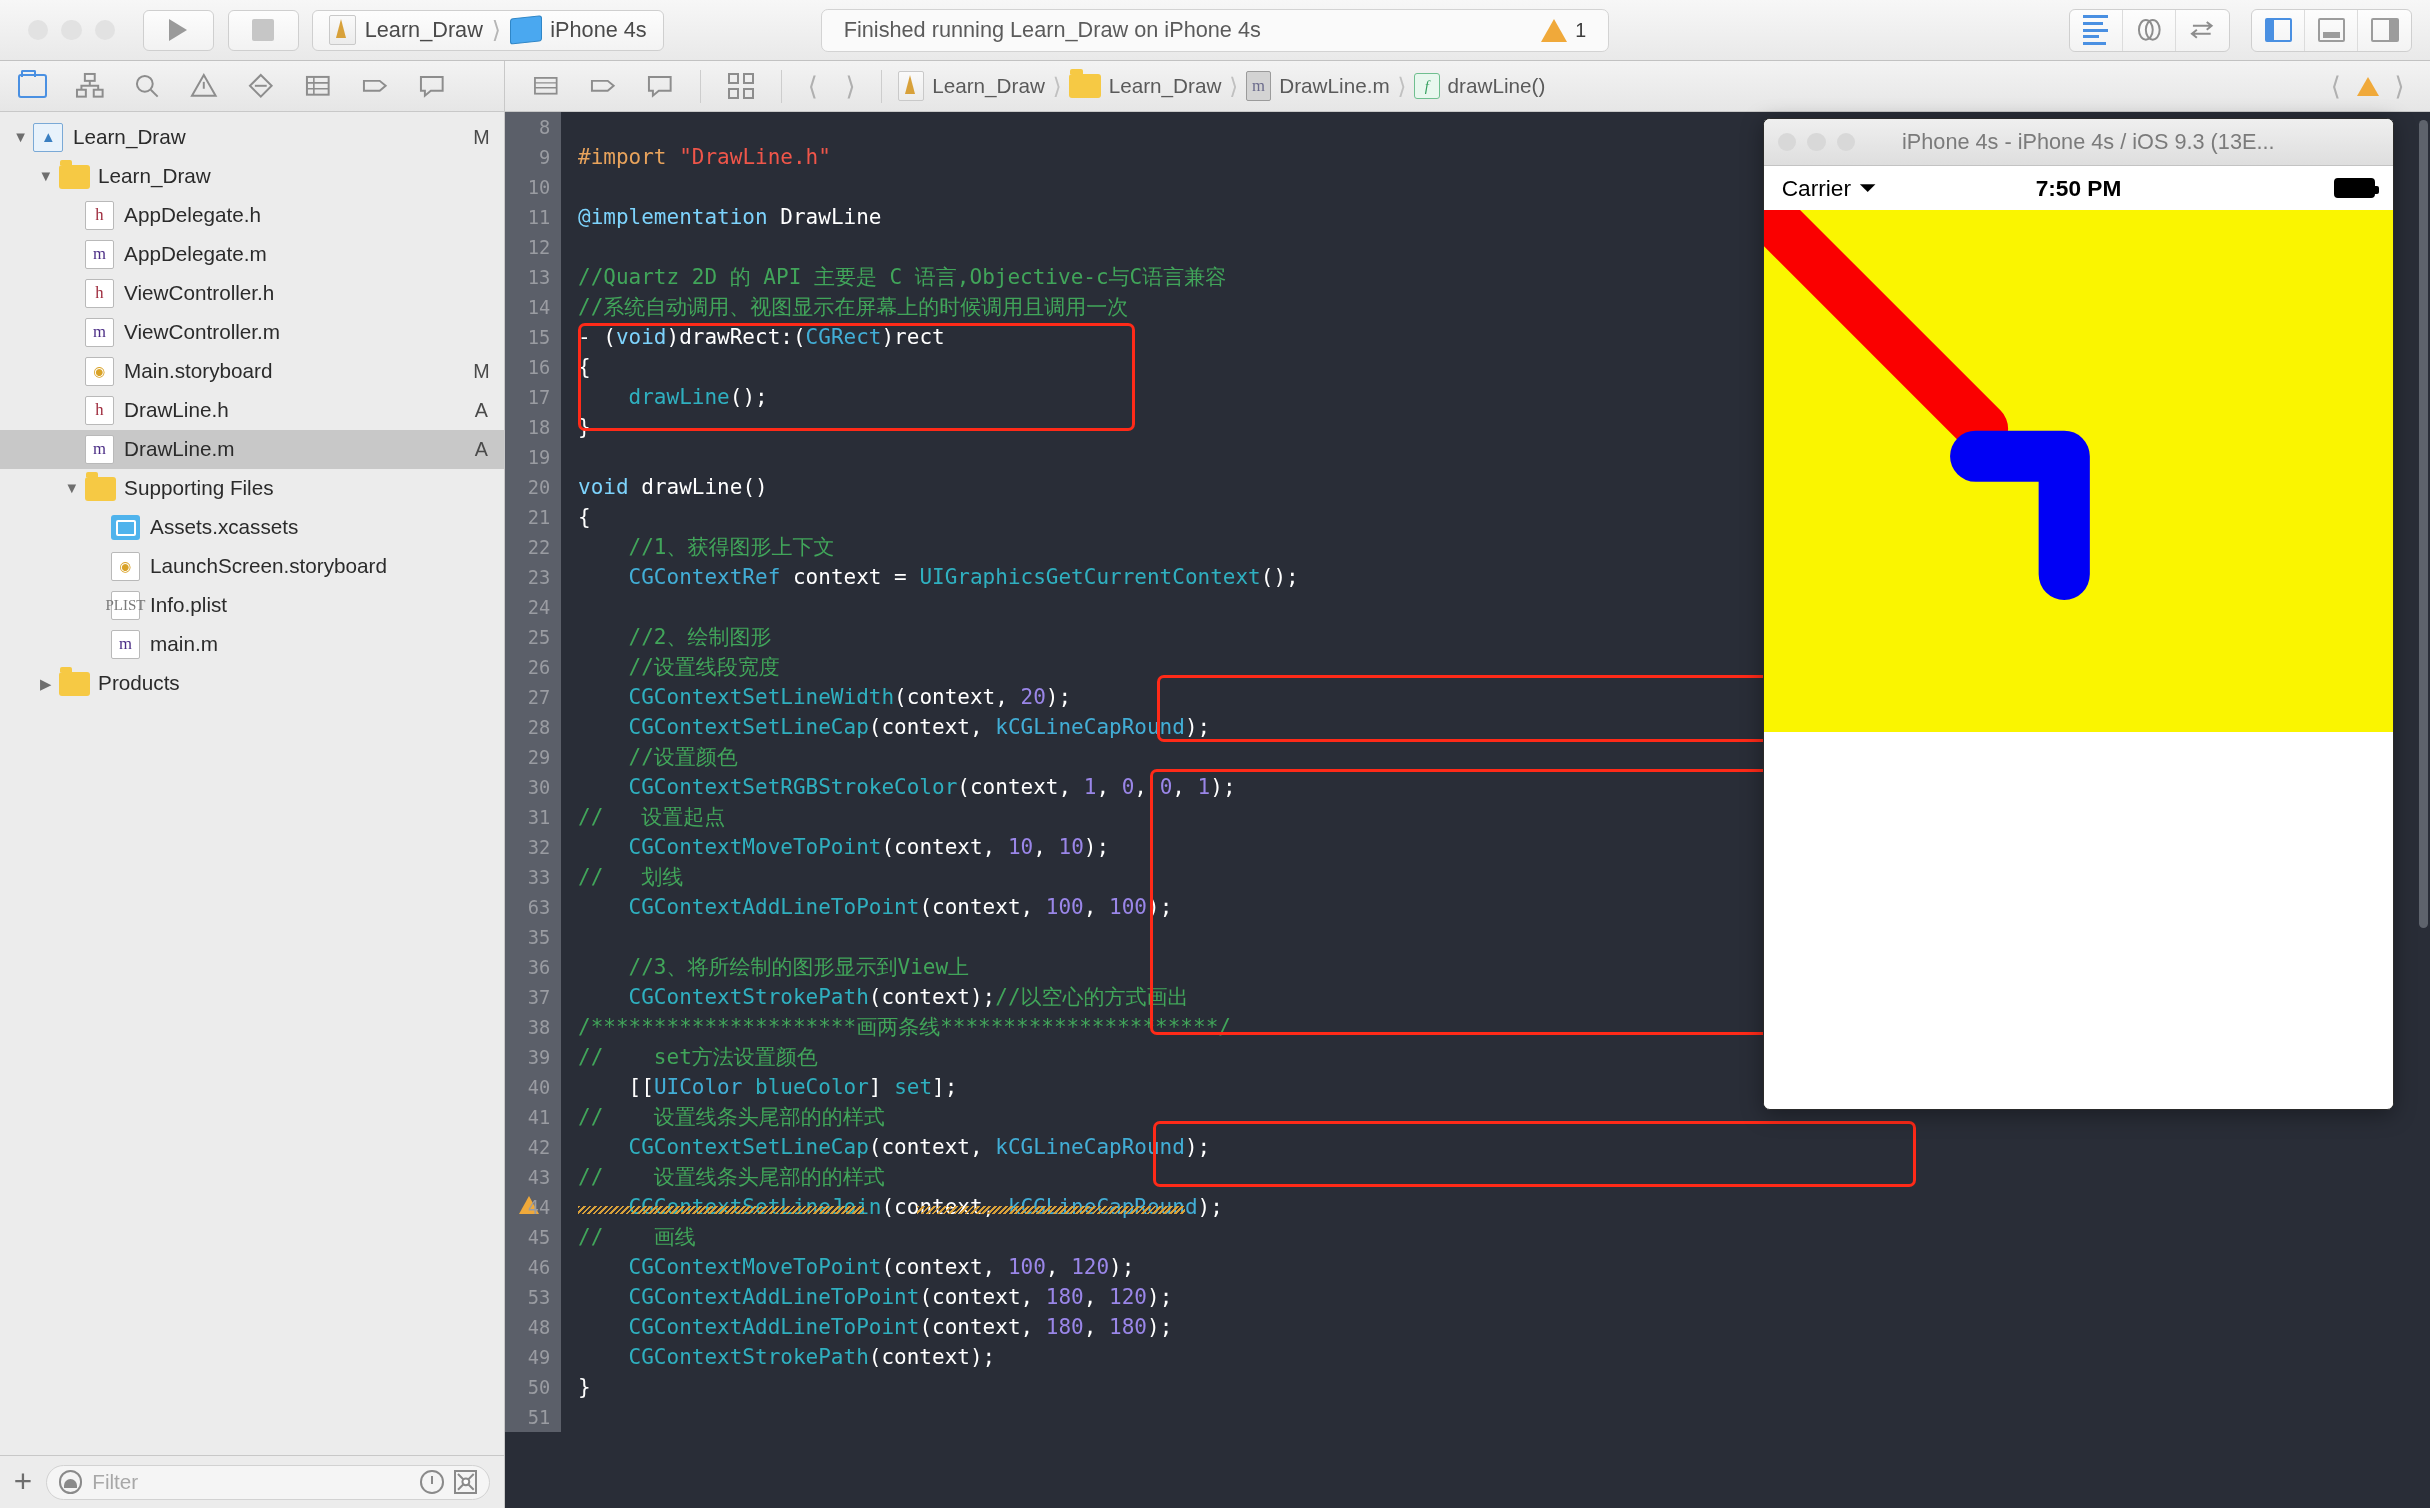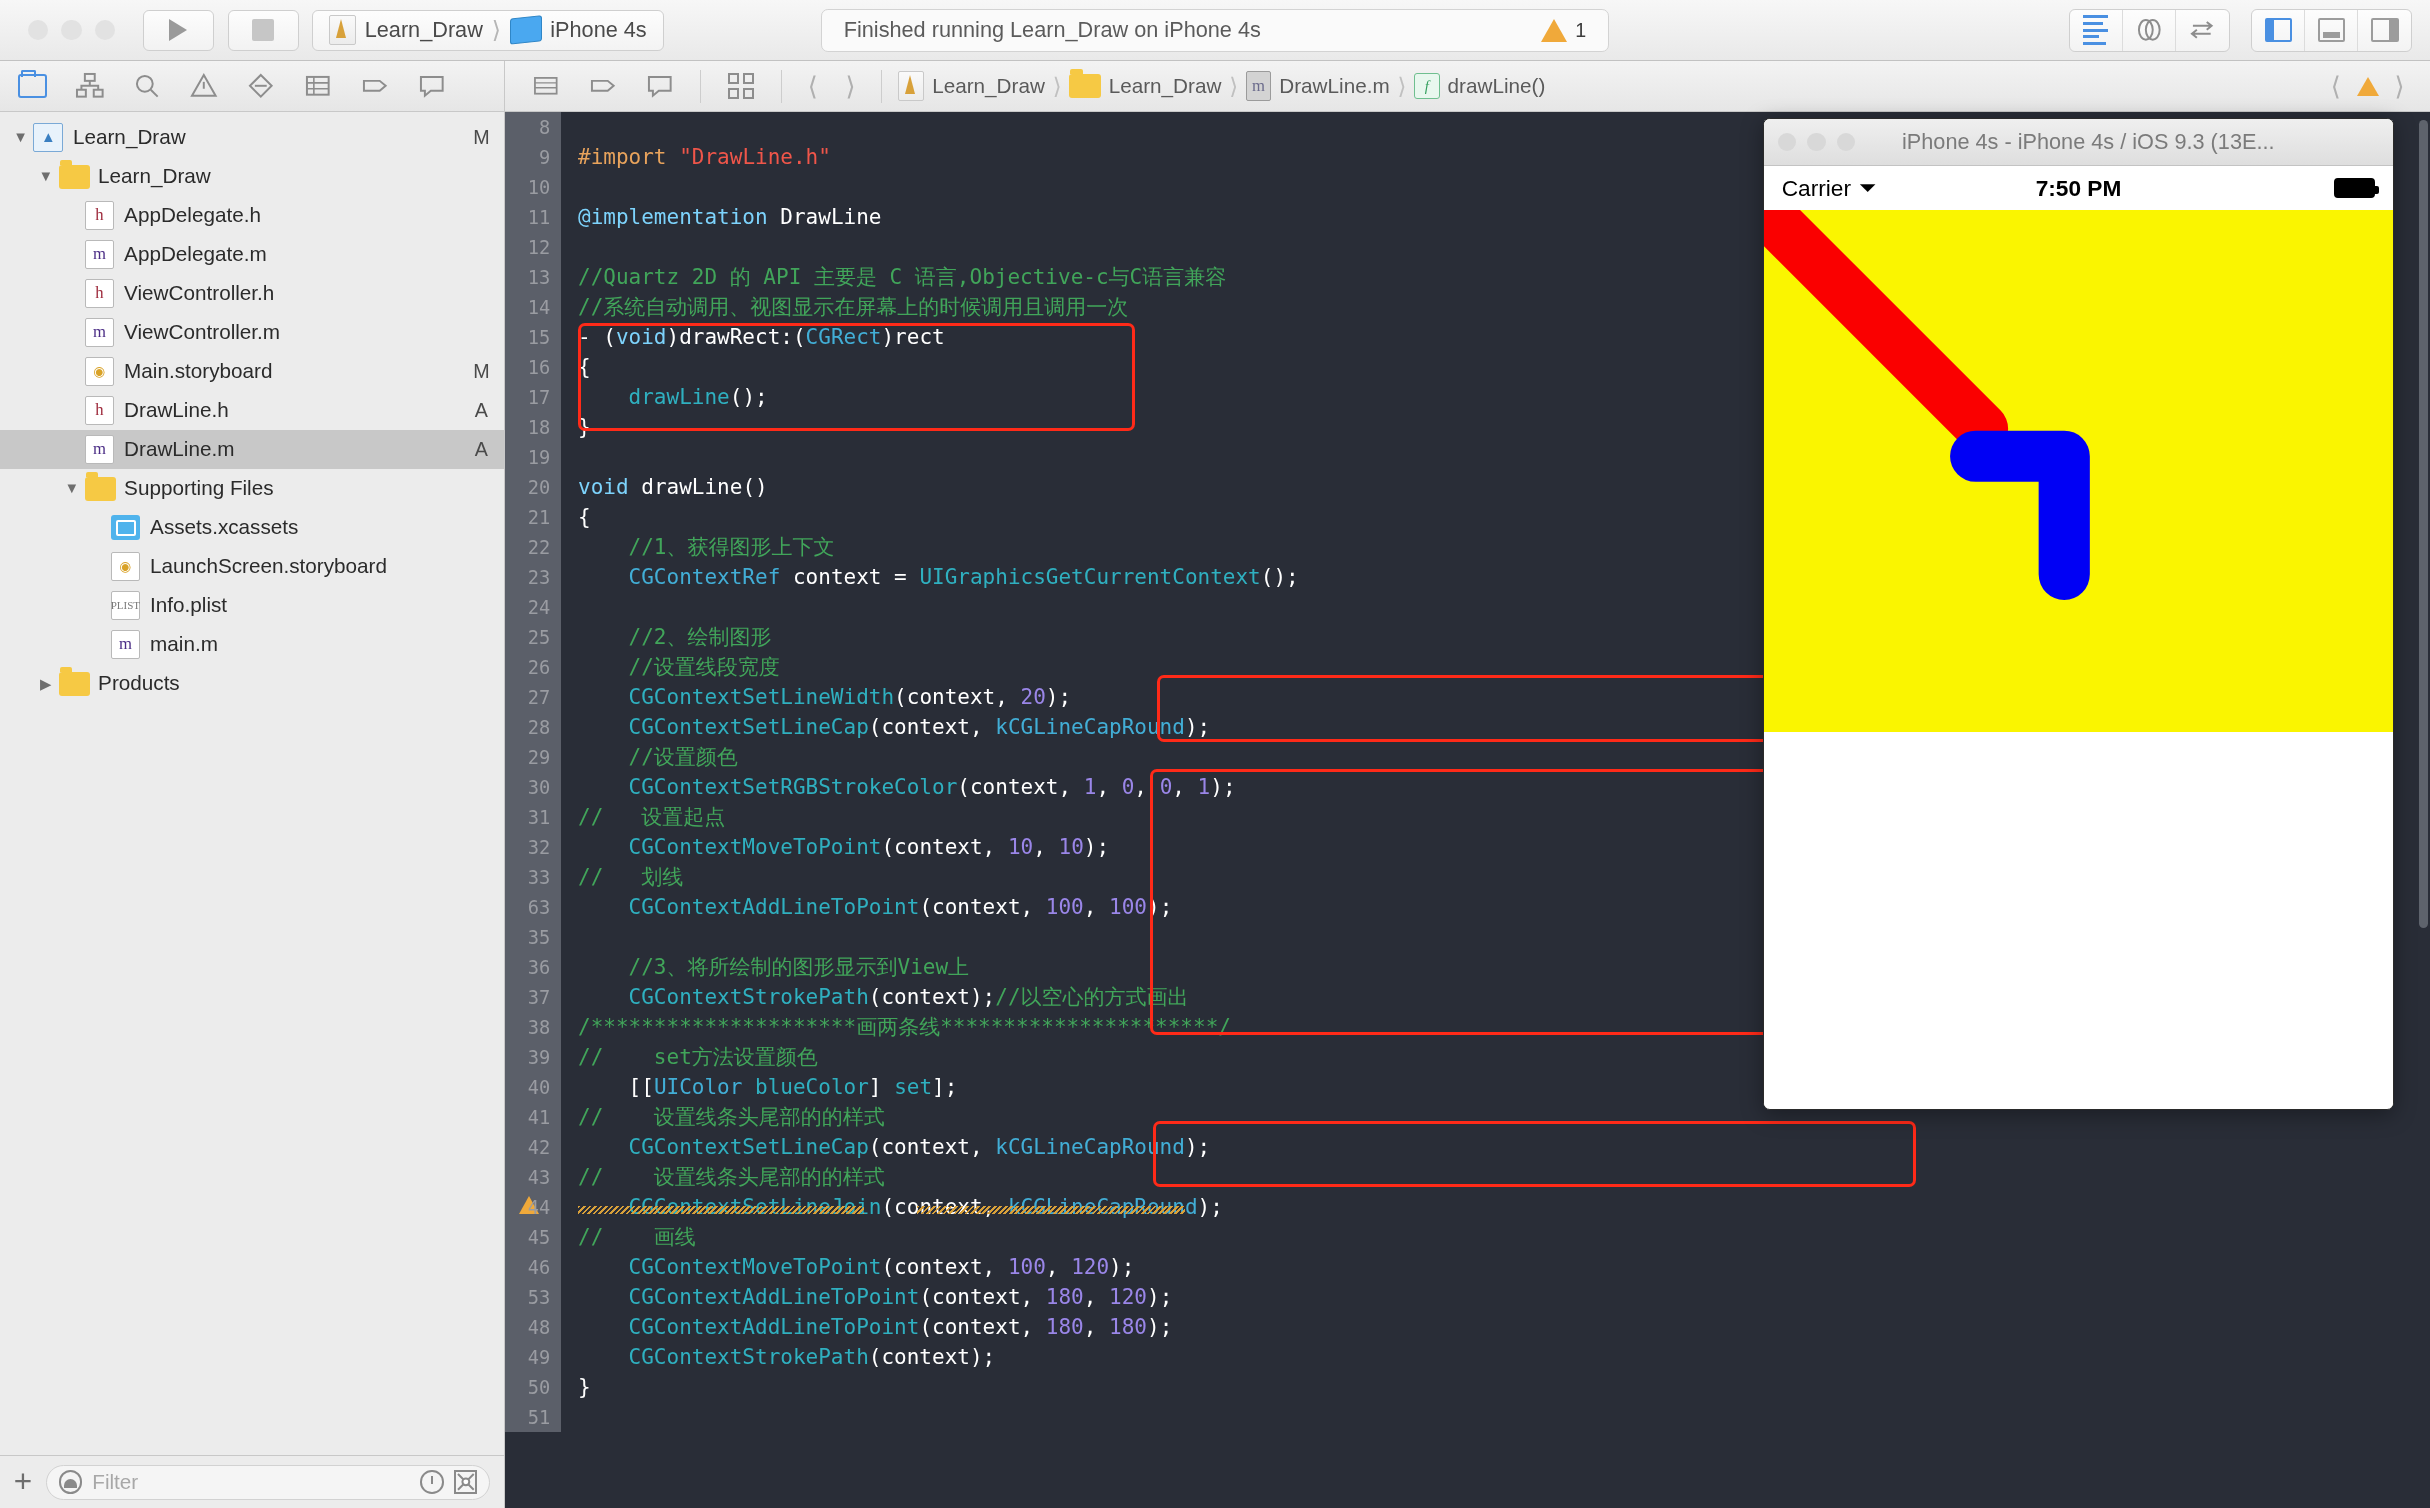--- a/index.html
+++ b/index.html
@@ -74,21 +74,21 @@
   .fic { width:29.6px; height:29.6px; margin-right:9.9px; flex:0 0 auto; position:relative; }
   .lbl { flex:1; white-space:nowrap; }
   .stat { color:#4a4a4a; font-size:19.7px; width:17.7px; text-align:center; }
   .doc { background:#fff; border:1px solid #b9b9b9; border-radius:2px;
     display:flex; align-items:center; justify-content:center;
     font-family:"Liberation Serif",serif; font-size:16.7px; }
   .doc.h { color:#9e2a3c; }
   .doc.m { color:#4b2d86; }
   .doc.m.g { color:#6b6b8c; background:#d3d3d3; border-color:#9b9b9b;}
   .doc.sb { color:#d9a227; font-size:13.8px; }
-  .doc.plist { font-size:11px; color:#7a7a7a; }
+  .doc.plist { font-size:15px; color:#7a7a7a; }
   .projic { background:#e8f2fb; border:1px solid #7aa9d6; border-radius:2px;
     display:flex;align-items:center;justify-content:center; font-size:14.8px; color:#3a7fc1;}
   .yfolder { width:31.5px;height:24.6px;background:#f6c944; border-radius:3px; position:relative;}
   .yfolder::before{content:"";position:absolute;top:-4.9px;left:1px;width:12.8px;height:4.9px;
     background:#f6c944;border-radius:2px 2px 0 0;}
   .assets { width:29.6px;height:25.6px;background:#4fb3ec;border-radius:3px;position:relative;}
   .assets::after{content:"";position:absolute;left:5.9px;top:5.9px;width:15.8px;height:11.8px;
     border:2px solid #fff;border-radius:2px;}
   #filterbar { height:53px; border-top:1px solid #c8c8c8; display:flex; align-items:center;
     gap:13.8px; padding:0 13.8px; background:#ececec; }

